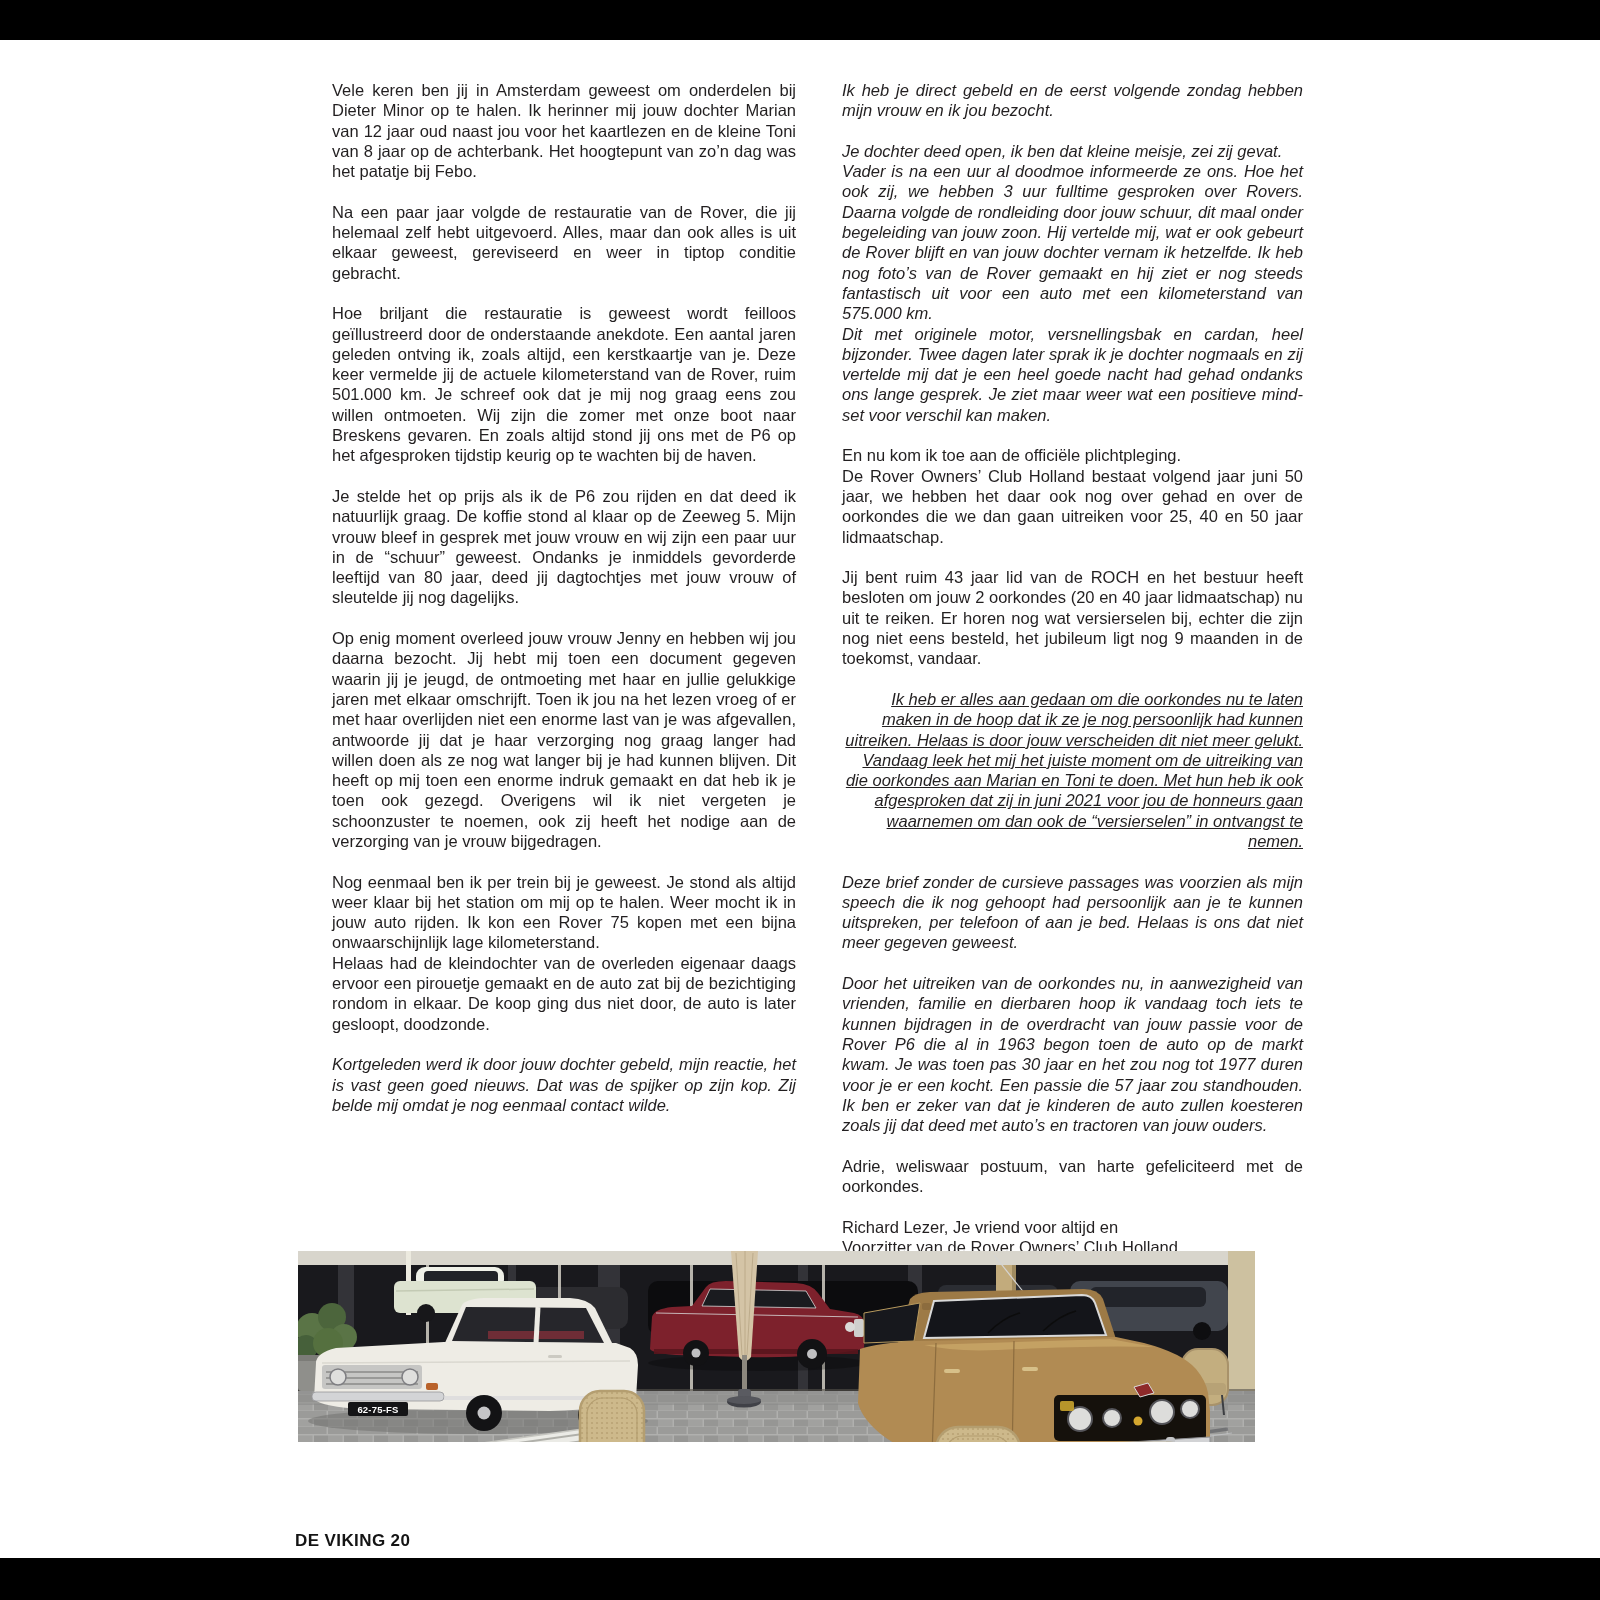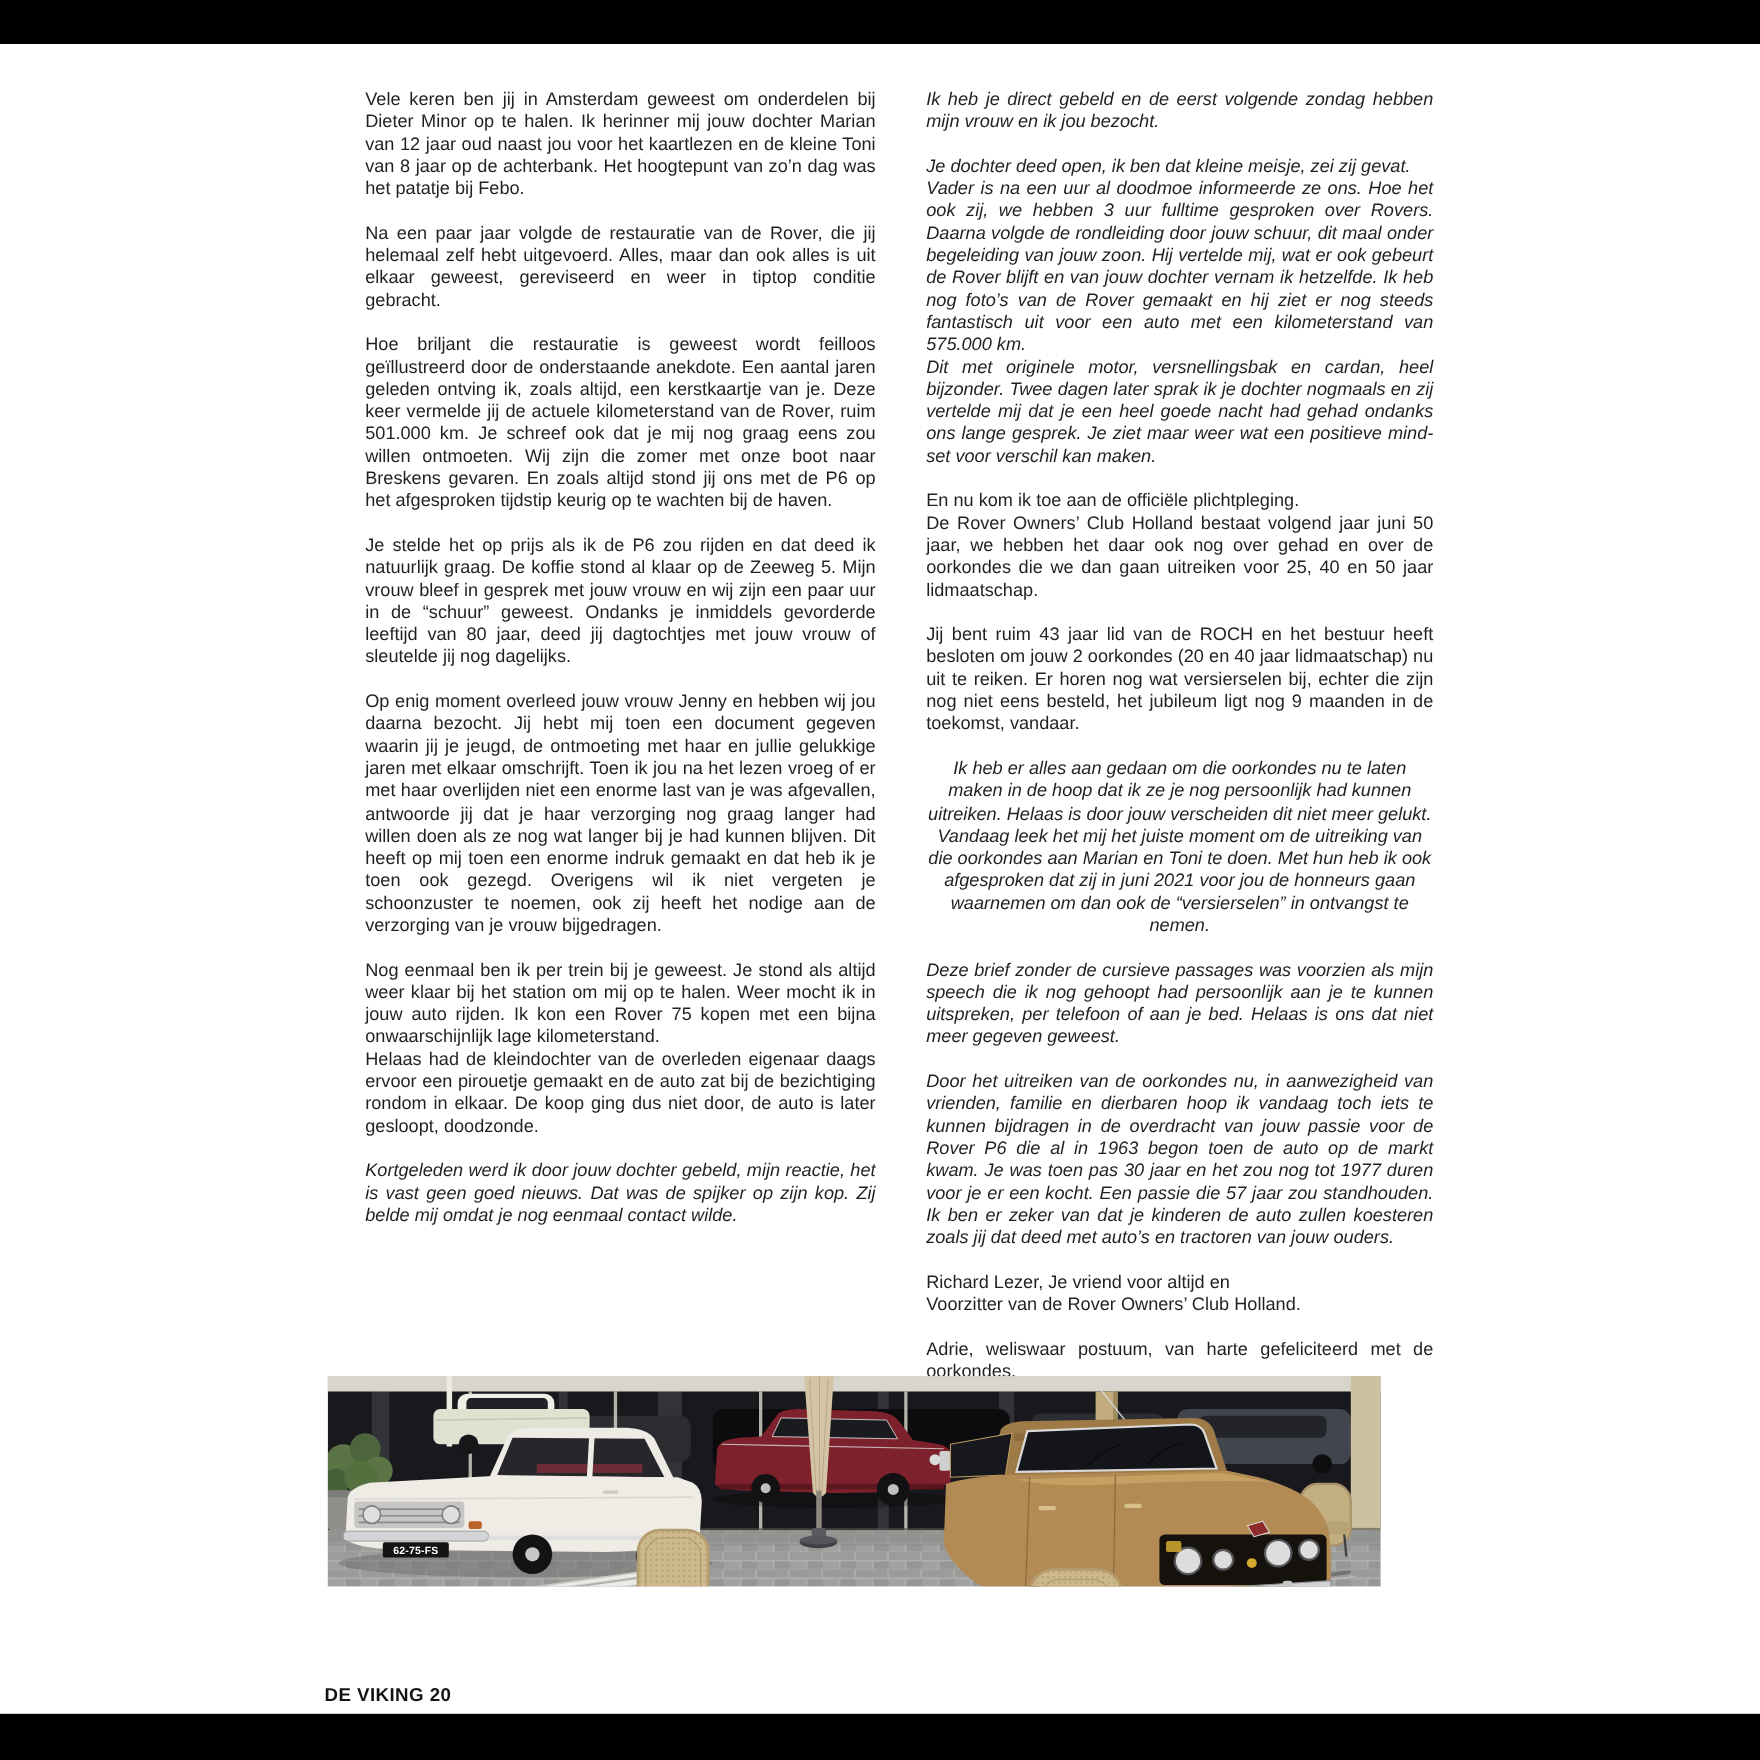--- a/index.html
+++ b/index.html
@@ -14,21 +14,21 @@
   .col{
     position:absolute;top:80px;
     font-size:16.5px;line-height:20.3px;color:#221f20;
     text-align:justify;
     margin-left:31px;
   }
   #col-left{left:301px;width:464px;}
   #col-right{left:811px;width:461px;}
   .col p{margin:0 0 20.3px 0;white-space:pre-line;}
   .col p.i{font-style:italic;}
-  .col p.l{text-align:center;}
+  .col p.l{text-align:right;text-decoration:underline;}
   .photo{
     position:absolute;left:298px;top:1251px;width:957px;height:191px;
     overflow:hidden;background:#9a9a98;
   }
   .photo svg{display:block;}
   .footer{
     position:absolute;left:295px;top:1531px;
     font-size:17px;font-weight:bold;letter-spacing:.4px;color:#141414;
   }
 </style>
@@ -52,23 +52,23 @@
   <p class="i">Ik heb je direct gebeld en de eerst volgende zondag hebben mijn vrouw en ik jou bezocht.</p>
   <p class="i">Je dochter deed open, ik ben dat kleine meisje, zei zij gevat.
 Vader is na een uur al doodmoe informeerde ze ons. Hoe het ook zij, we hebben 3 uur fulltime gesproken over Rovers. Daarna volgde de rondleiding door jouw schuur, dit maal onder begeleiding van jouw zoon. Hij vertelde mij, wat er ook gebeurt de Rover blijft en van jouw dochter vernam ik hetzelfde. Ik heb nog foto’s van de Rover gemaakt en hij ziet er nog steeds fantastisch uit voor een auto met een kilometerstand van 575.000 km.
 Dit met originele motor, versnellingsbak en cardan, heel bijzonder. Twee dagen later sprak ik je dochter nogmaals en zij vertelde mij dat je een heel goede nacht had gehad ondanks ons lange gesprek. Je ziet maar weer wat een positieve mind-set voor verschil kan maken.</p>
   <p>En nu kom ik toe aan de officiële plichtpleging.
 De Rover Owners’ Club Holland bestaat volgend jaar juni 50 jaar, we hebben het daar ook nog over gehad en over de oorkondes die we dan gaan uitreiken voor 25, 40 en 50 jaar lidmaatschap.</p>
   <p>Jij bent ruim 43 jaar lid van de ROCH en het bestuur heeft besloten om jouw 2 oorkondes (20 en 40 jaar lidmaatschap) nu uit te reiken. Er horen nog wat versierselen bij, echter die zijn nog niet eens besteld, het jubileum ligt nog 9 maanden in de toekomst, vandaar.</p>
   <p class="i l">Ik heb er alles aan gedaan om die oorkondes nu te laten maken in de hoop dat ik ze je nog persoonlijk had kunnen uitreiken. Helaas is door jouw verscheiden dit niet meer gelukt. Vandaag leek het mij het juiste moment om de uitreiking van die oorkondes aan Marian en Toni te doen. Met hun heb ik ook afgesproken dat zij in juni 2021 voor jou de honneurs gaan waarnemen om dan ook de “versierselen” in ontvangst te nemen.</p>
   <p class="i">Deze brief zonder de cursieve passages was voorzien als mijn speech die ik nog gehoopt had persoonlijk aan je te kunnen uitspreken, per telefoon of aan je bed. Helaas is ons dat niet meer gegeven geweest.</p>
   <p class="i">Door het uitreiken van de oorkondes nu, in aanwezigheid van vrienden, familie en dierbaren hoop ik vandaag toch iets te kunnen bijdragen in de overdracht van jouw passie voor de Rover P6 die al in 1963 begon toen de auto op de markt kwam. Je was toen pas 30 jaar en het zou nog tot 1977 duren voor je er een kocht. Een passie die 57 jaar zou standhouden. Ik ben er zeker van dat je kinderen de auto zullen koesteren zoals jij dat deed met auto’s en tractoren van jouw ouders.</p>
+  <p>Adrie, weliswaar postuum, van harte gefeliciteerd met de oorkondes.</p>
   <p>Richard Lezer,  Je vriend voor altijd en
 Voorzitter van de Rover Owners’ Club Holland.</p>
-  <p>Adrie, weliswaar postuum, van harte gefeliciteerd met de oorkondes.</p>
 </div>
 
 <div class="photo">
 <svg width="957" height="265" viewBox="0 0 957 265" xmlns="http://www.w3.org/2000/svg">
   <defs>
     <pattern id="brick" width="30" height="16" patternUnits="userSpaceOnUse">
       <rect width="30" height="16" fill="#b0b0ae"></rect>
       <rect x="0" y="0" width="28.5" height="7" fill="#9b9b99"></rect>
       <rect x="-14" y="8.5" width="28.5" height="7" fill="#a1a19f"></rect>
       <rect x="16" y="8.5" width="28.5" height="7" fill="#969694"></rect>

